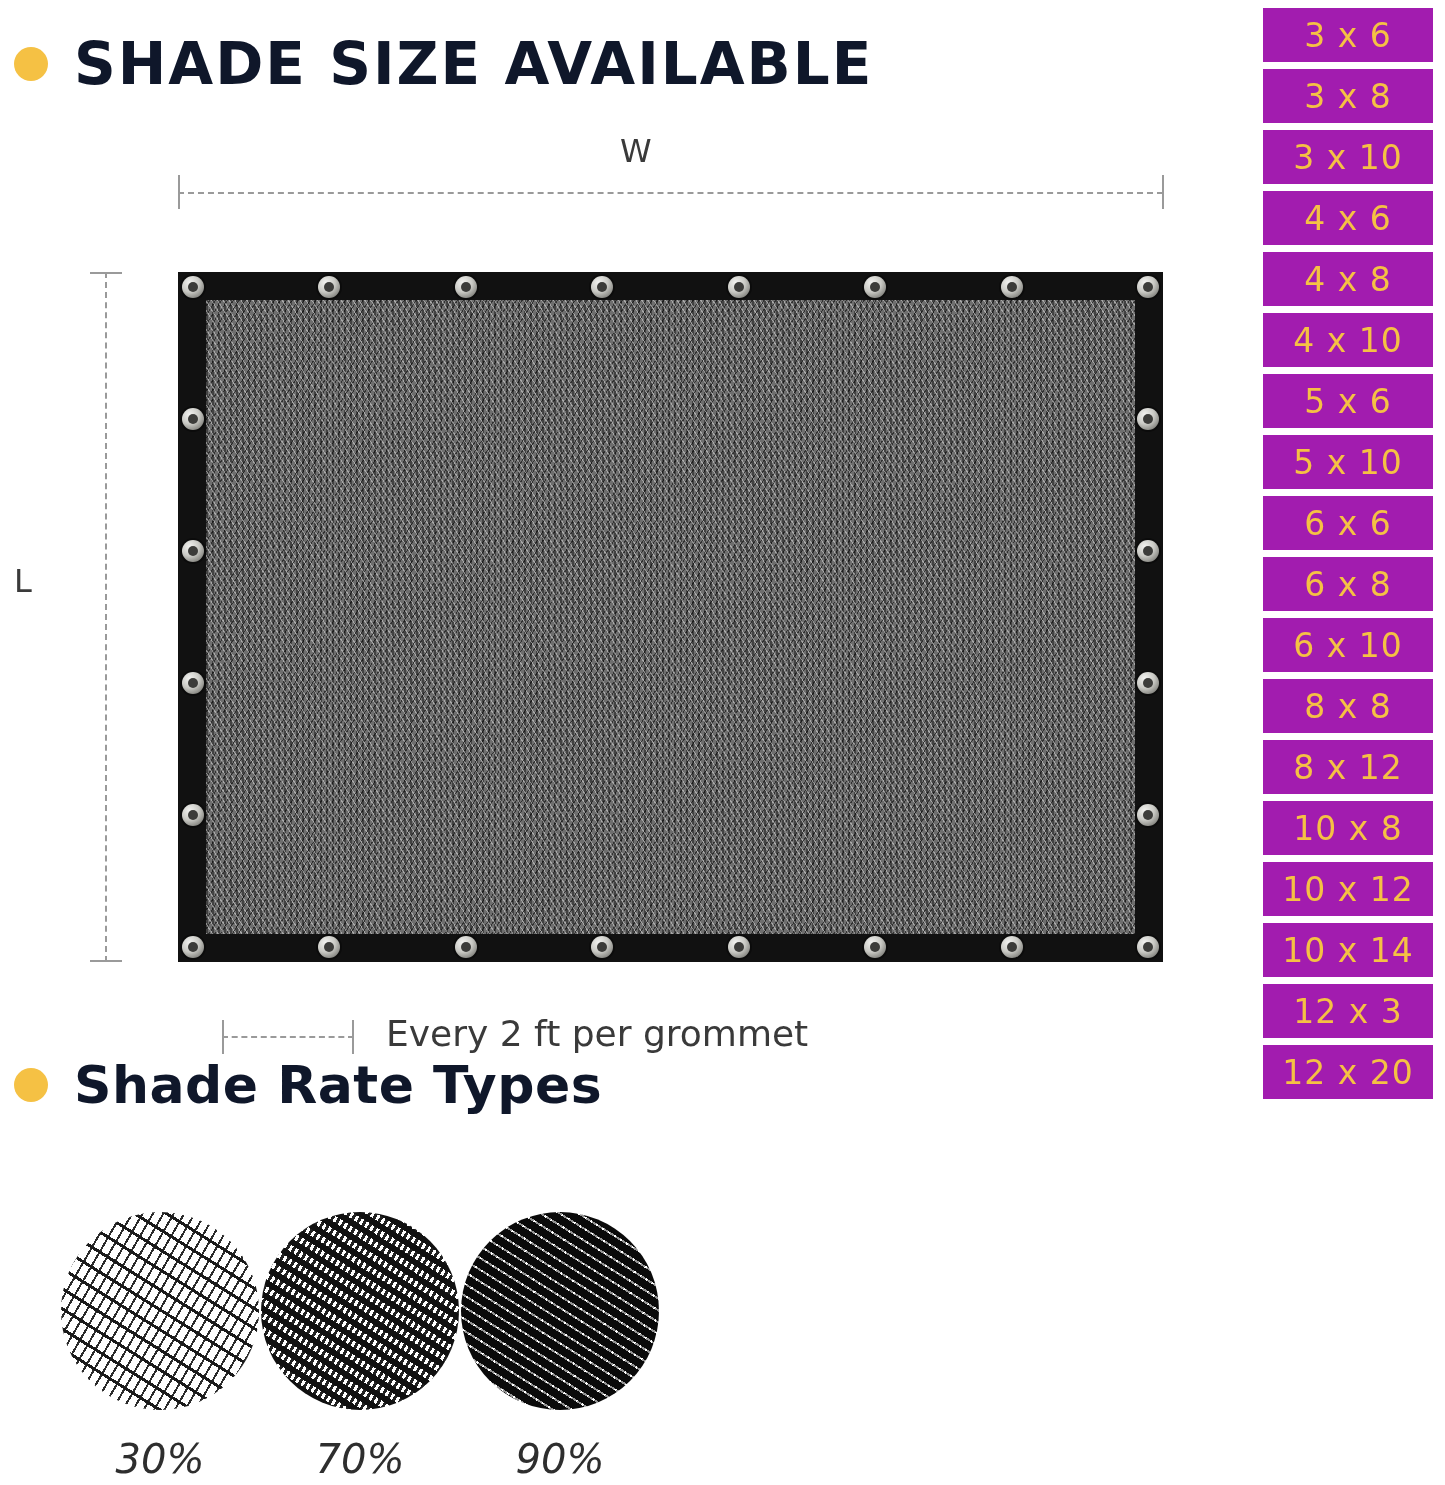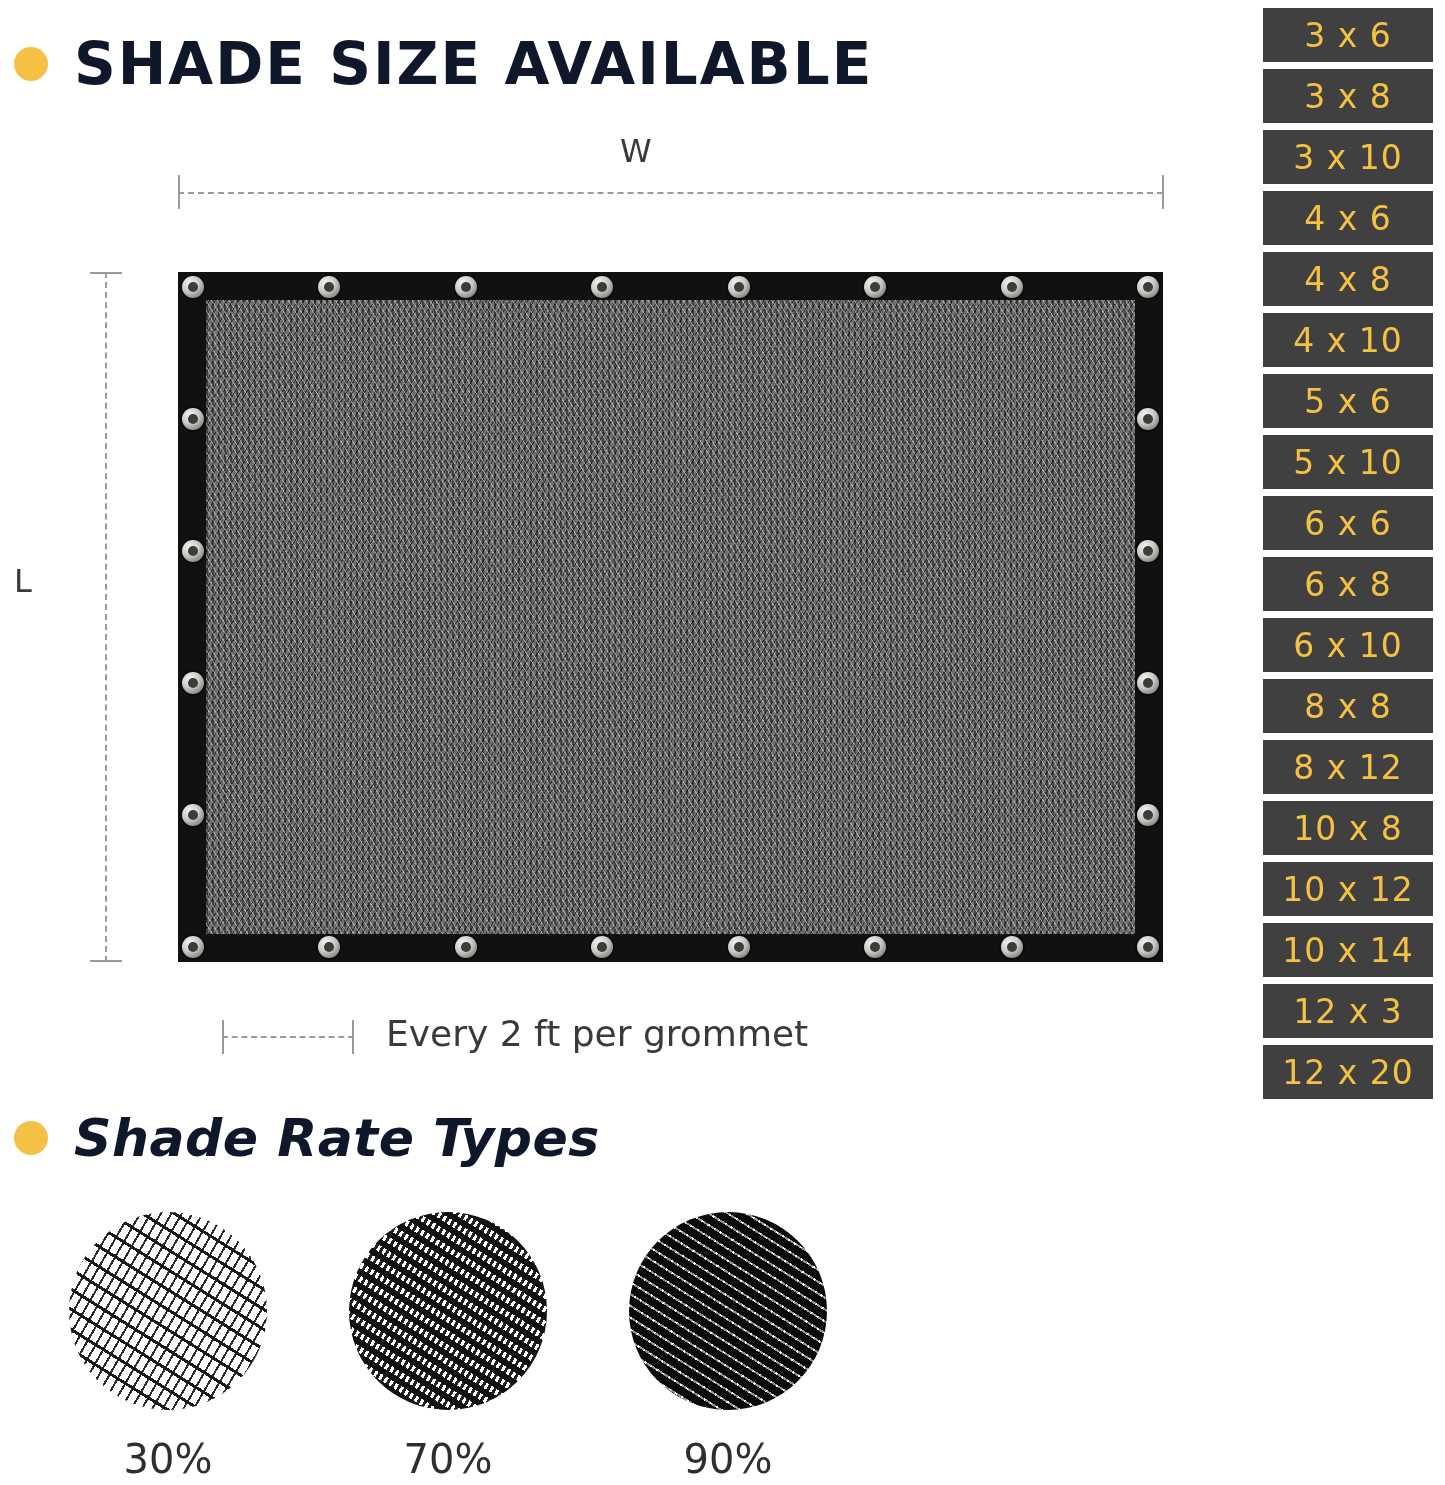--- a/index.html
+++ b/index.html
@@ -33,21 +33,21 @@
     color: #0f172a;
     font-weight: bold;
     letter-spacing: 0.5px;
     white-space: nowrap;
   }
   #heading-main { left: 14px; top: 30px; }
   #heading-main .heading-text {
     font-size: 58px;
     letter-spacing: 2px;
   }
-  #heading-shade-rate { left: 14px; top: 1108px; font-style: italic; }
+  #heading-shade-rate { left: 14px; top: 1055px; }
   #heading-shade-rate .heading-text {
     font-size: 52px;
   }
 
   
   #diagram {
     position: absolute;
     left: 0;
     top: 0;
     width: 1270px;
@@ -141,25 +141,25 @@
     position: absolute;
     left: 6px; top: 6px;
     width: 10px; height: 10px;
     border-radius: 50%;
     background: #3c3c3a;
   }
 
   
   #shade-rates {
     position: absolute;
-    left: 68px;
+    left: 60px;
     top: 1212px;
     width: 1140px;
     display: flex;
-    gap: 80px;
+    font-style: italic;
   }
   .rate-item {
     width: 200px;
     display: flex;
     flex-direction: column;
     align-items: center;
   }
   .swatch {
     width: 198px;
     height: 198px;
@@ -197,21 +197,21 @@
     position: absolute;
     right: 12px;
     top: 8px;
     width: 170px;
     display: flex;
     flex-direction: column;
     gap: 7px;
   }
   .size-chip {
     height: 54px;
-    background: #404040;
+    background: #a21caf;
     color: #f5c144;
     font-size: 33px;
     display: flex;
     align-items: center;
     justify-content: center;
     letter-spacing: 1px;
   }
 </style>
 </head>
 <body>

